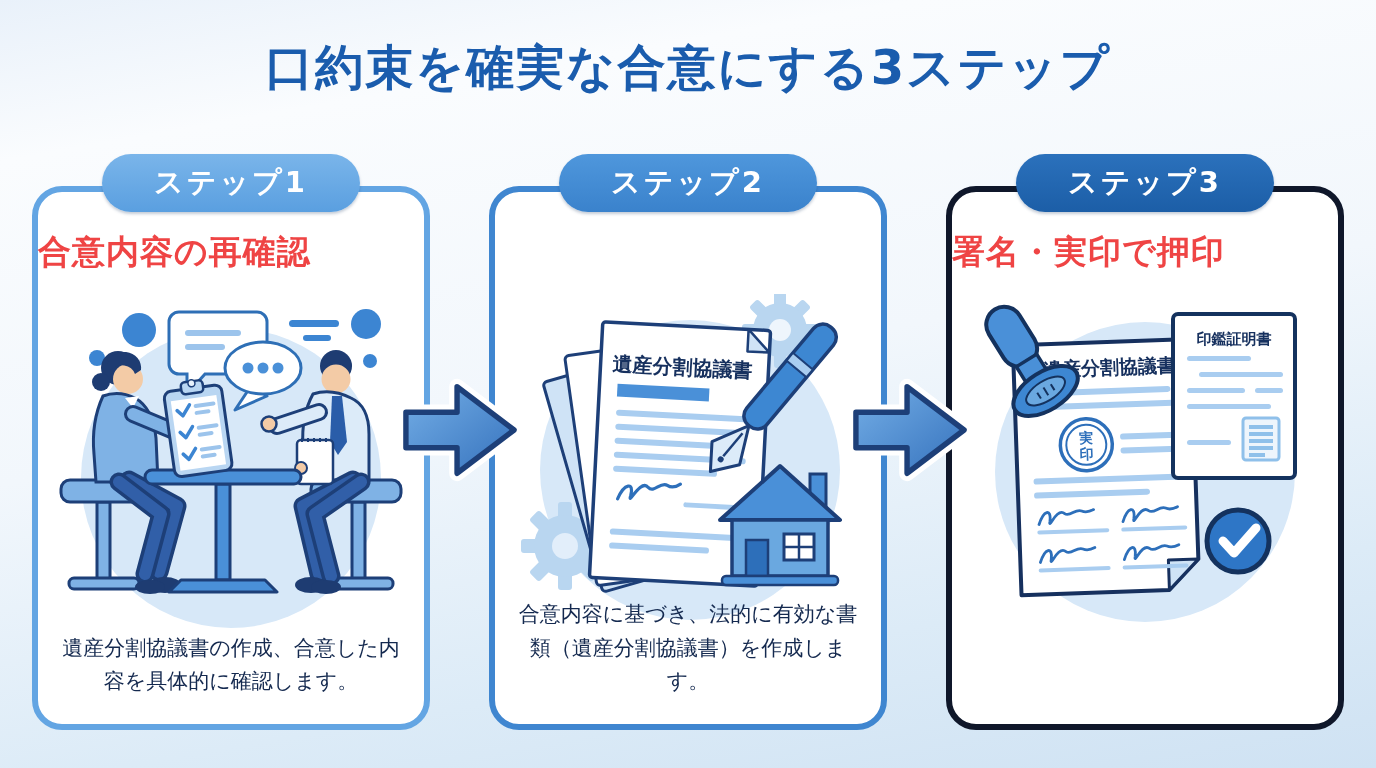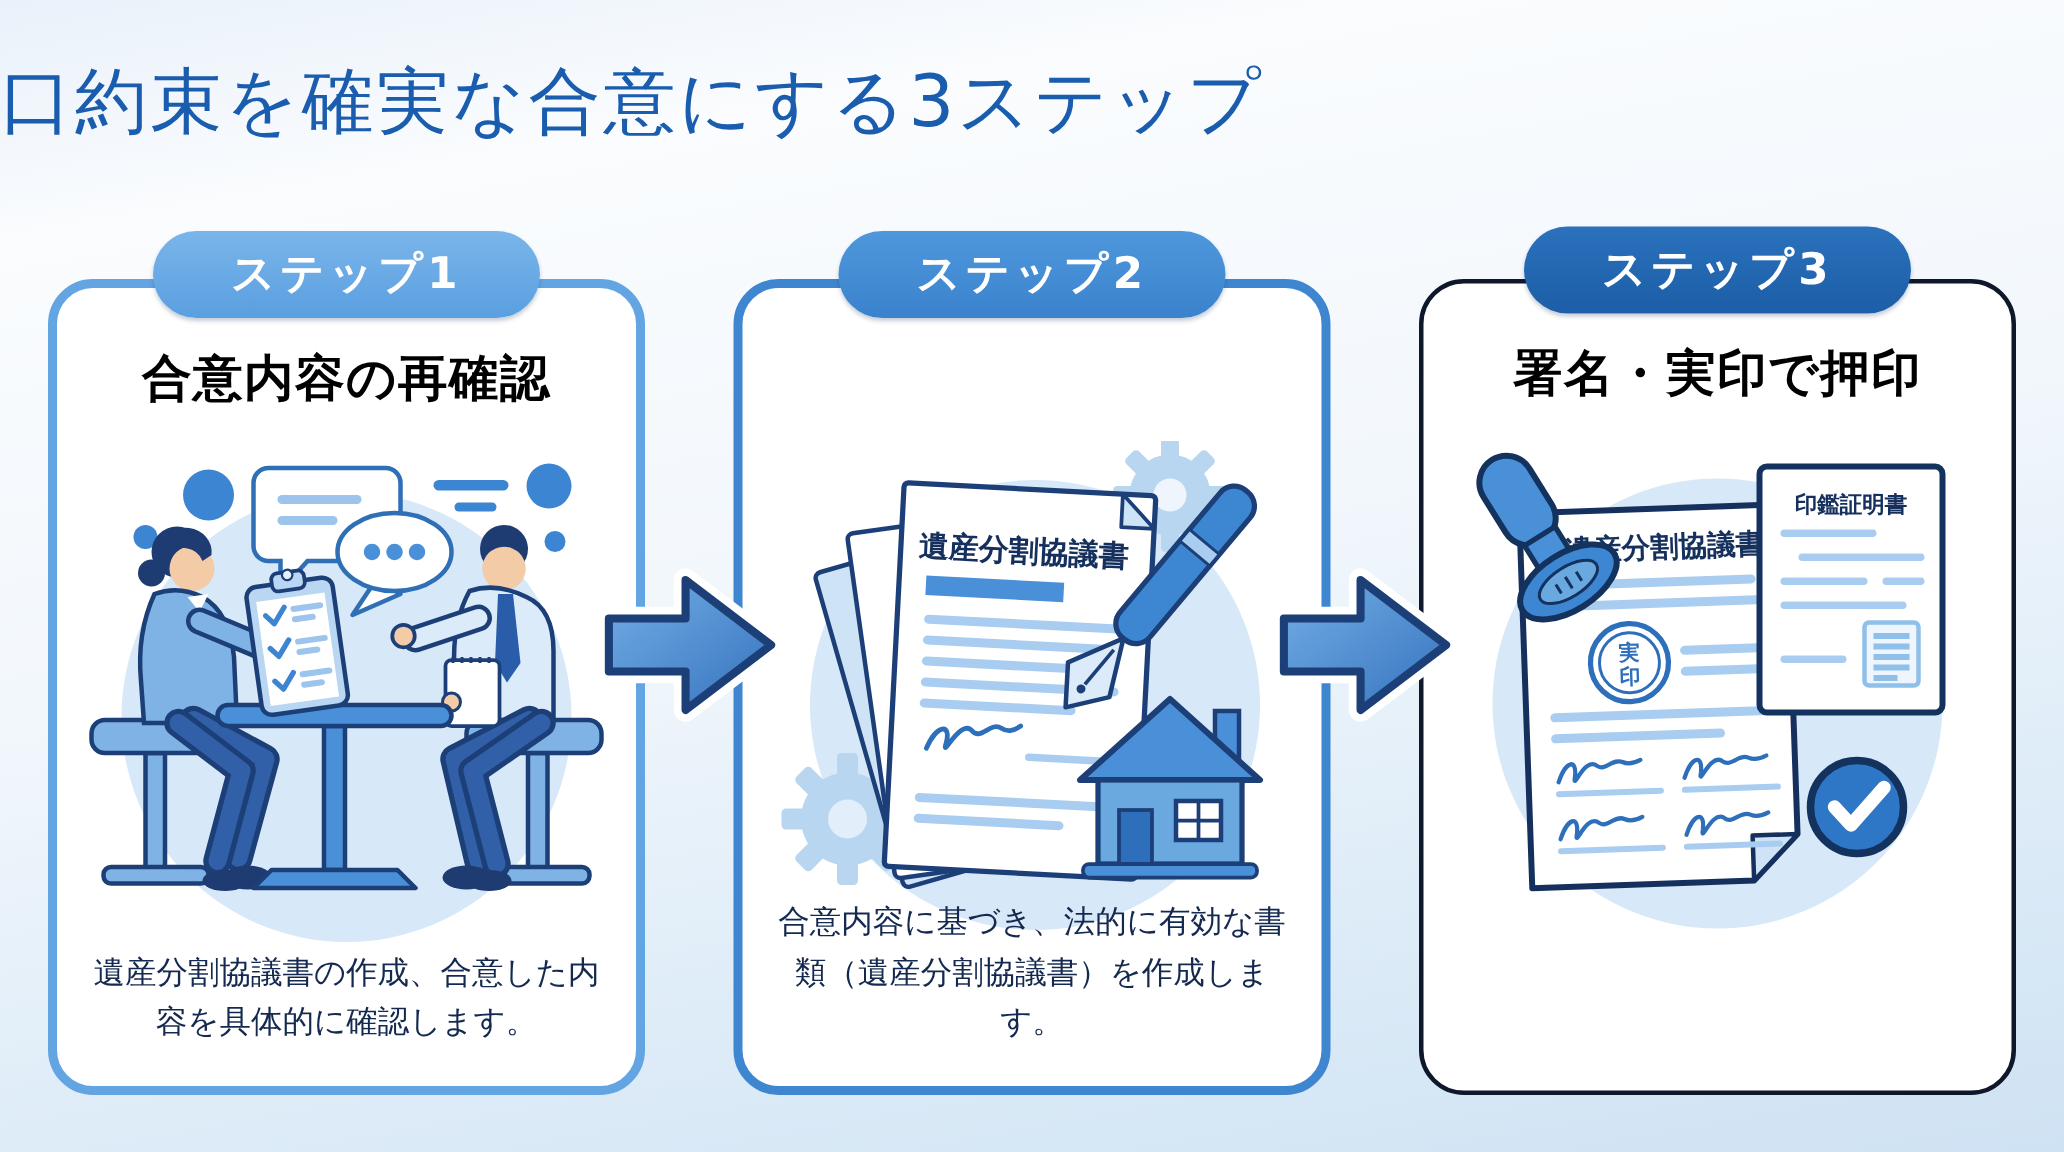--- a/index.html
+++ b/index.html
@@ -4,44 +4,44 @@
 <style>
   * { margin:0; padding:0; box-sizing:border-box; }
   html,body { width:1376px; height:768px; overflow:hidden; }
   body {
     font-family:"DejaVu Sans","Liberation Sans",sans-serif;
     background:linear-gradient(170deg,#e9f1fa 0%,#fafcfe 16%,#f2f7fc 48%,#dcebf7 78%,#cfe2f3 100%);
     position:relative;
   }
   .title {
     position:absolute; top:36px; left:0; right:0;
-    font-size:48px; font-weight:400;
+    text-align:center; font-size:48px; font-weight:700;
     color:#1a5cad; letter-spacing:2px;
   }
   .card {
     position:absolute; top:186px; width:398px; height:544px;
     background:#ffffff; border-radius:30px;
   }
   .card-1 { left:32px;  border:6px solid #63a5e3; }
   .card-2 { left:489px; border:6px solid #3f86d0; }
-  .card-3 { left:946px; border:3px solid #0f172a; }
+  .card-3 { left:946px; border:6px solid #0f172a; }
   .badge {
     position:absolute; top:-38px; left:50%; transform:translateX(-50%);
     height:58px; min-width:258px; padding:0 30px; border-radius:30px;
     display:flex; align-items:center; justify-content:center;
     color:#ffffff; font-size:29px; font-weight:bold; letter-spacing:3px;
     box-shadow:0 2px 3px rgba(20,50,94,.25);
     white-space:nowrap;
   }
   .card-1 .badge { background:linear-gradient(180deg,#7ab5ea,#5a9fe0); }
   .card-2 .badge { background:linear-gradient(180deg,#4f97dc,#3a82cc); }
   .card-3 .badge { background:linear-gradient(180deg,#2b71bc,#1c5ea7); }
   .heading {
-    margin-top:38px; text-align:center;
-    font-size:33px; font-weight:bold; color:#000000; letter-spacing:1px;
+    margin-top:38px; text-align:left;
+    font-size:33px; font-weight:bold; color:#ef4444; letter-spacing:1px;
     white-space:nowrap;
   }
   .illus { position:absolute; top:102px; left:50%; transform:translateX(-50%); }
   .desc {
     position:absolute; bottom:26px; left:22px; right:22px;
     text-align:center; font-size:21px; font-weight:normal; color:#14294f;
     line-height:1.58;
   }
   .arrow { position:absolute; width:118px; height:116px; }
   .arrow-1 { left:401px; top:372px; }

